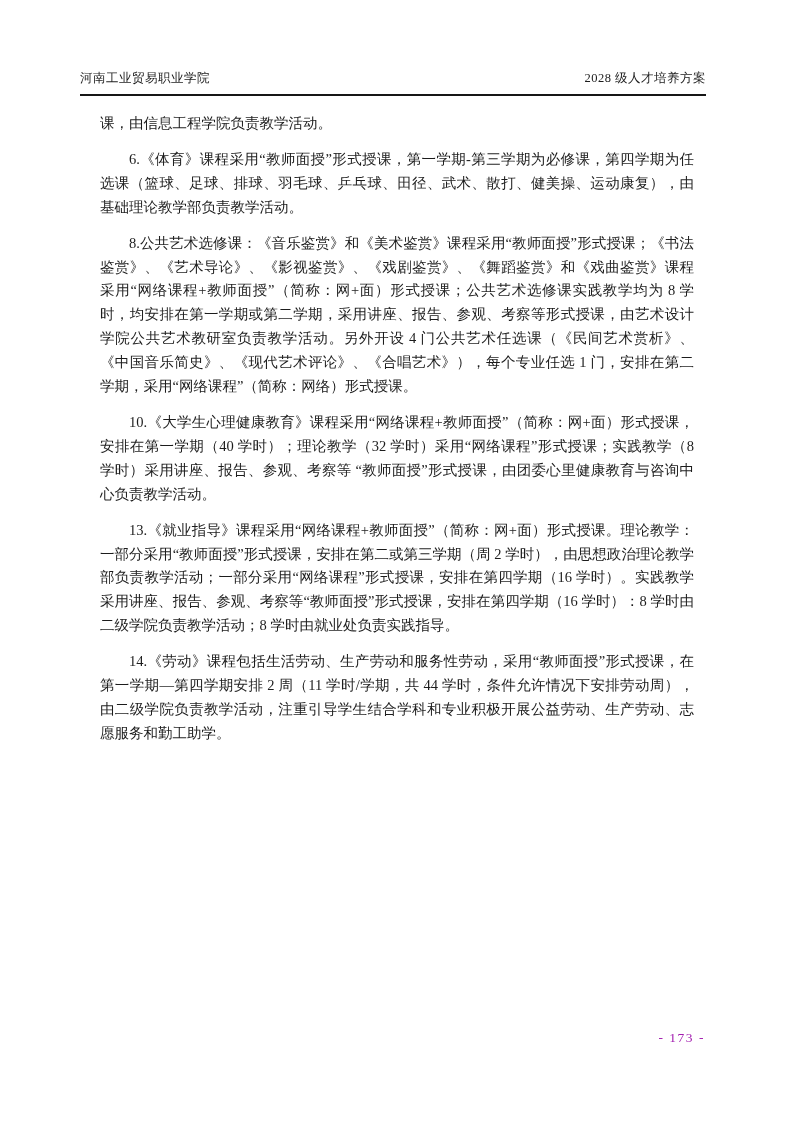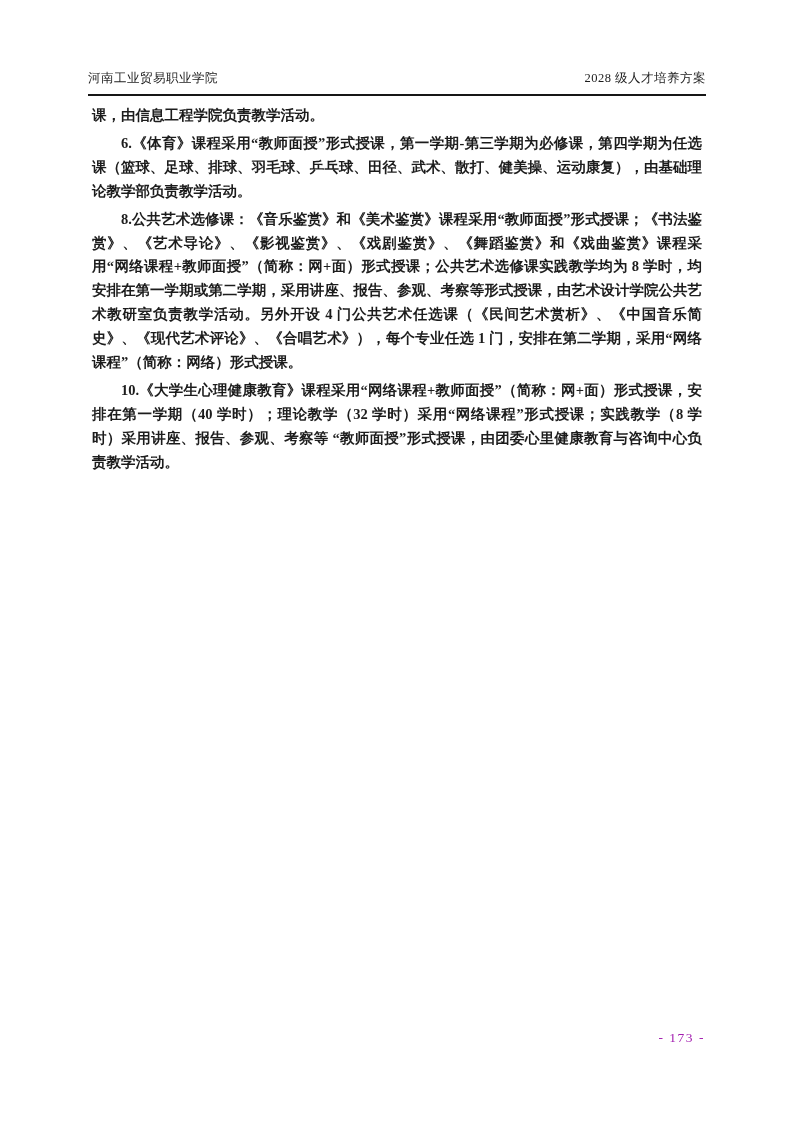--- a/index.html
+++ b/index.html
@@ -13,21 +13,21 @@
     height: 1122px;
     margin: 0 auto;
     background: #ffffff;
     box-sizing: border-box;
     overflow: hidden;
     font-family: "Liberation Serif", "DejaVu Serif", serif;
     color: #1c1c1c;
   }
   .header {
     position: absolute;
-    left: 88px;
+    left: 80px;
     right: 87px;
     top: 70px;
     display: flex;
     justify-content: space-between;
     align-items: flex-end;
     font-size: 12.5px;
     letter-spacing: 0.5px;
     padding-bottom: 7px;
     border-bottom: 2.5px solid #161616;
   }
@@ -38,24 +38,23 @@
     position: absolute;
     left: 88px;
     right: 87px;
     top: 100px;
     font-size: 14.5px;
     line-height: 23.9px;
     text-align: justify;
     text-justify: inter-ideograph;
   }
   .doc-body p {
-    margin: 4px;
+    margin: 12px;
     padding: 0;
     text-indent: 2em;
-    font-weight: bold;
   }
   .doc-body p.cont {
     text-indent: 0;
   }
   .footer {
     position: absolute;
     right: 88px;
     top: 1030px;
     font-size: 13.5px;
     letter-spacing: 1.5px;
@@ -70,19 +69,21 @@
   <div class="header">
     <span>河南工业贸易职业学院</span>
     <span>2028 级人才培养方案</span>
   </div>
 
   <div class="doc-body">
     <p class="cont">课，由信息工程学院负责教学活动。</p>
     <p>6.《体育》课程采用“教师面授”形式授课，第一学期-第三学期为必修课，第四学期为任选课（篮球、足球、排球、羽毛球、乒乓球、田径、武术、散打、健美操、运动康复），由基础理论教学部负责教学活动。</p>
     <p>8.公共艺术选修课：《音乐鉴赏》和《美术鉴赏》课程采用“教师面授”形式授课；《书法鉴赏》、《艺术导论》、《影视鉴赏》、《戏剧鉴赏》、《舞蹈鉴赏》和《戏曲鉴赏》课程采用“网络课程+教师面授”（简称：网+面）形式授课；公共艺术选修课实践教学均为 8 学时，均安排在第一学期或第二学期，采用讲座、报告、参观、考察等形式授课，由艺术设计学院公共艺术教研室负责教学活动。另外开设 4 门公共艺术任选课（《民间艺术赏析》、《中国音乐简史》、《现代艺术评论》、《合唱艺术》），每个专业任选 1 门，安排在第二学期，采用“网络课程”（简称：网络）形式授课。</p>
     <p>10.《大学生心理健康教育》课程采用“网络课程+教师面授”（简称：网+面）形式授课，安排在第一学期（40 学时）；理论教学（32 学时）采用“网络课程”形式授课；实践教学（8 学时）采用讲座、报告、参观、考察等 “教师面授”形式授课，由团委心里健康教育与咨询中心负责教学活动。</p>
+    <p>13.《就业指导》课程采用“网络课程+教师面授”（简称：网+面）形式授课。理论教学：一部分采用“教师面授”形式授课，安排在第二或第三学期（周 2 学时），由思想政治理论教学部负责教学活动；一部分采用“网络课程”形式授课，安排在第四学期（16 学时）。实践教学采用讲座、报告、参观、考察等“教师面授”形式授课，安排在第四学期（16 学时）：8 学时由二级学院负责教学活动；8 学时由就业处负责实践指导。</p>
+    <p>14.《劳动》课程包括生活劳动、生产劳动和服务性劳动，采用“教师面授”形式授课，在第一学期—第四学期安排 2 周（11 学时/学期，共 44 学时，条件允许情况下安排劳动周），由二级学院负责教学活动，注重引导学生结合学科和专业积极开展公益劳动、生产劳动、志愿服务和勤工助学。</p>
   </div>
 
   <div class="footer">
     <span>- 173 -</span>
   </div>
 
 </div>
 
 </body></html>

